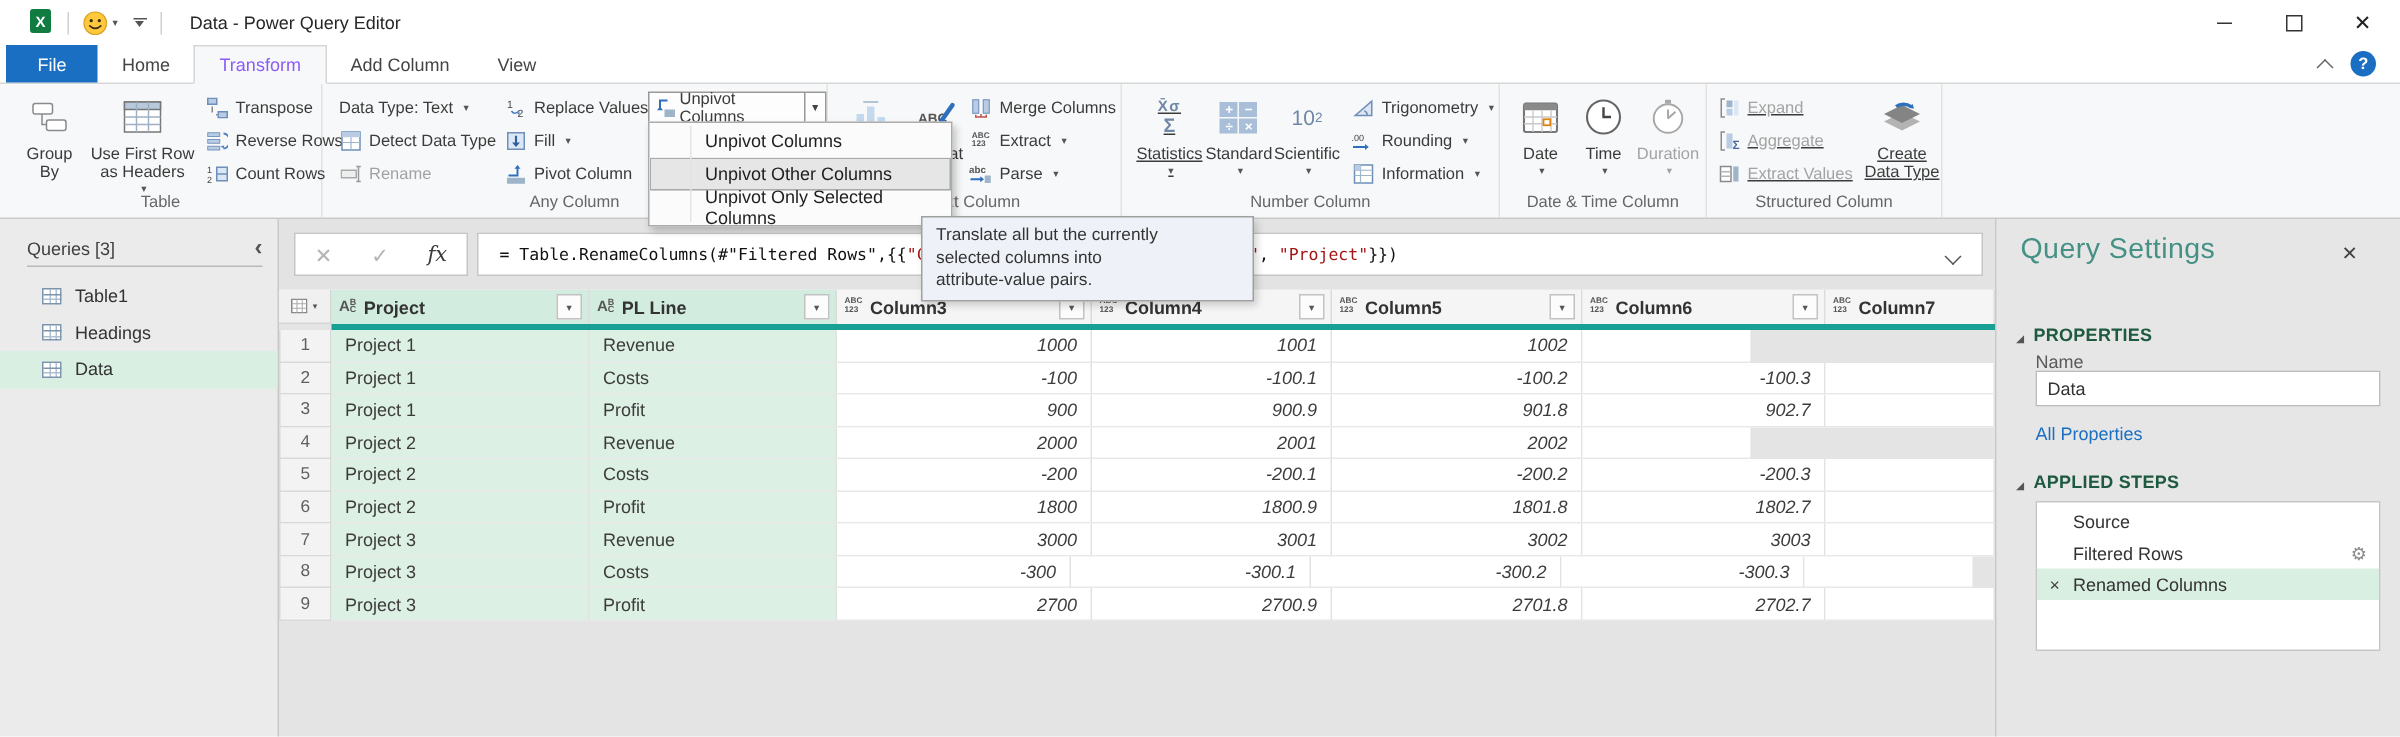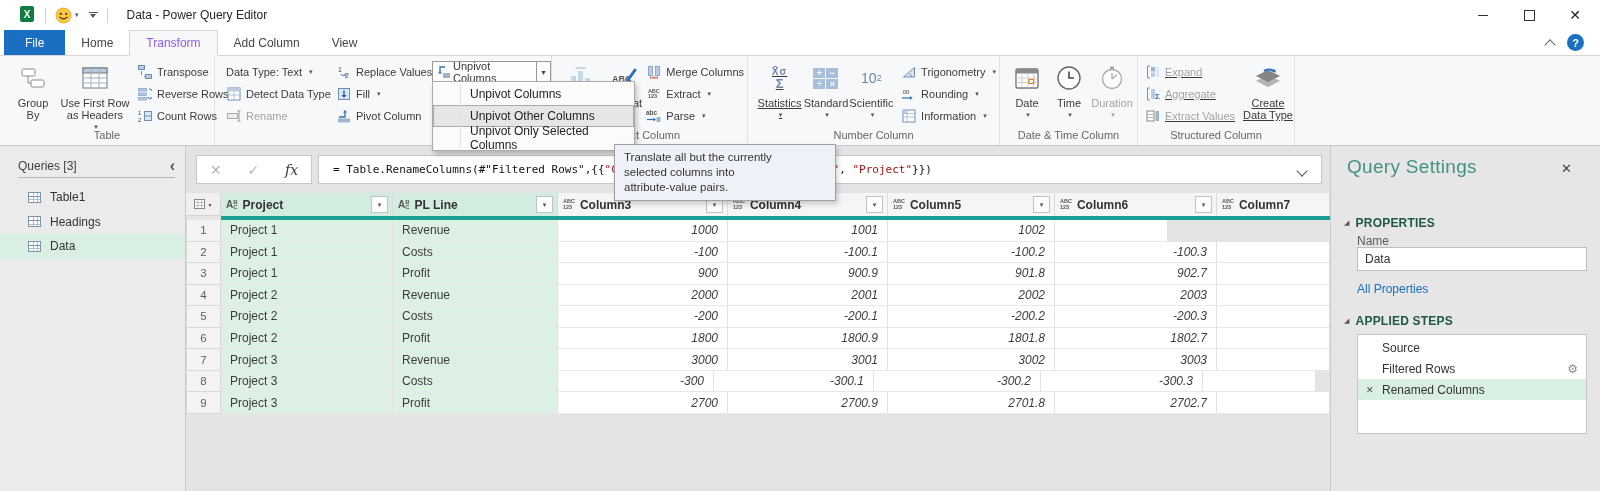--- a/index.html
+++ b/index.html
@@ -118,21 +118,21 @@
   .g-row { display:flex; height:21.55px; }
   .rn { width:35px; background:#f3f3f3; border:1px solid #d9d9d9; border-top:none; display:flex; align-items:center; justify-content:center; color:#5f5f5f; font-size:11.5px; }
   .cell { background:#fff; border-right:1px solid #e2e2e2; border-bottom:1px solid #e8e8e8; display:flex; align-items:center; padding:0 9px; color:#3c3c3c; font-size:12px; overflow:hidden; white-space:nowrap; }
   .cell.sel { background:#ddf0e4; }
   .cell.num { justify-content:flex-end; font-style:italic; }
 
   
   #qsettings { position:absolute; left:1330px; top:146px; right:0; bottom:0; background:#e6e6e6; border-left:1px solid #c9c9c9; }
   .qs-title { position:absolute; left:16px; top:10px; font-size:19px; font-weight:300; color:#459185; letter-spacing:.3px; }
   .qs-close { position:absolute; left:230px; top:15px; font-size:13px; color:#444; }
-  .qs-section { position:absolute; left:13px; display:flex; align-items:center; gap:6px; font-size:12px; font-weight:bold; color:#1e5a40; letter-spacing:.2px; }
+  .qs-section { position:absolute; left:13px; display:flex; align-items:flex-end; gap:6px; font-size:12px; font-weight:bold; color:#1e5a40; letter-spacing:.2px; }
   .sec-marker { font-size:7px; color:#555; font-weight:normal; }
   .qs-props { top:70px; } .qs-steps-h { top:168px; }
   .qs-name-label { position:absolute; left:26px; top:88px; color:#5a5a5a; }
   .qs-name-input { position:absolute; left:26px; top:101px; width:230px; height:24px; background:#fff; border:1px solid #bdbdbd; display:flex; align-items:center; padding-left:7px; color:#333; }
   .qs-allprops { position:absolute; left:26px; top:136px; color:#1a6fc2; }
   .qs-steps-box { position:absolute; left:26px; top:188px; width:230px; height:100px; background:#fff; border:1px solid #c6c6c6; padding-top:2px; }
   .step { height:21px; display:flex; align-items:center; padding-left:24px; position:relative; color:#333; font-size:12px; }
   .step.sel { background:#d9efe2; }
   .step .del { position:absolute; left:8px; font-size:9px; color:#444; }
   .step .gear { position:absolute; right:8px; font-size:12px; color:#8c8c8c; line-height:1; }
@@ -320,20 +320,21 @@
             <svg width="14" height="14" viewBox="0 0 14 14">
               <path d="M8 2 H3 V7" stroke="#2e6fbe" fill="none" stroke-width="1.3"></path>
               <path d="M2 7 l2.5 -2 v4 z" fill="#2e6fbe" transform="rotate(90 3 7)"></path>
               <rect x="6" y="8" width="7" height="5" fill="#9db4c9"></rect>
             </svg>
           </span>
         <span class="lbl">Unpivot Columns</span>
         <span class="ddbox">▼</span>
       </div>
     </div>
+    <div class="rgroup-label">Any Column</div>
   </div>
 
   <div class="rgroup g-text">
     <div class="rg-content">
       <div class="bigbtn" style="width:52px;">
         <span class="bicon">
           <svg width="26" height="24" viewBox="0 0 26 24">
               <rect x="3" y="10" width="5" height="12" fill="#c5d9ee"></rect>
               <rect x="10" y="5" width="5" height="17" fill="#c5d9ee"></rect>
               <rect x="17" y="12" width="5" height="10" fill="#c5d9ee"></rect>
@@ -686,21 +687,20 @@
         <div class="cell num" style="width: 162px;">902.7</div>
         <div class="cell" style="width: 113px;"></div>
       </div>
       <div class="g-row">
         <div class="rn">4</div>
         <div class="cell sel" style="width: 172px;">Project 2</div>
         <div class="cell sel" style="width: 165px;">Revenue</div>
         <div class="cell num" style="width: 170px;">2000</div>
         <div class="cell num" style="width: 160px;">2001</div>
         <div class="cell num" style="width: 167px;">2002</div>
-        <div class="cell num" style="width: 162px;">2003</div>
         <div class="cell" style="width: 113px;"></div>
       </div>
       <div class="g-row">
         <div class="rn">5</div>
         <div class="cell sel" style="width: 172px;">Project 2</div>
         <div class="cell sel" style="width: 165px;">Costs</div>
         <div class="cell num" style="width: 170px;">-200</div>
         <div class="cell num" style="width: 160px;">-200.1</div>
         <div class="cell num" style="width: 167px;">-200.2</div>
         <div class="cell num" style="width: 162px;">-200.3</div>

